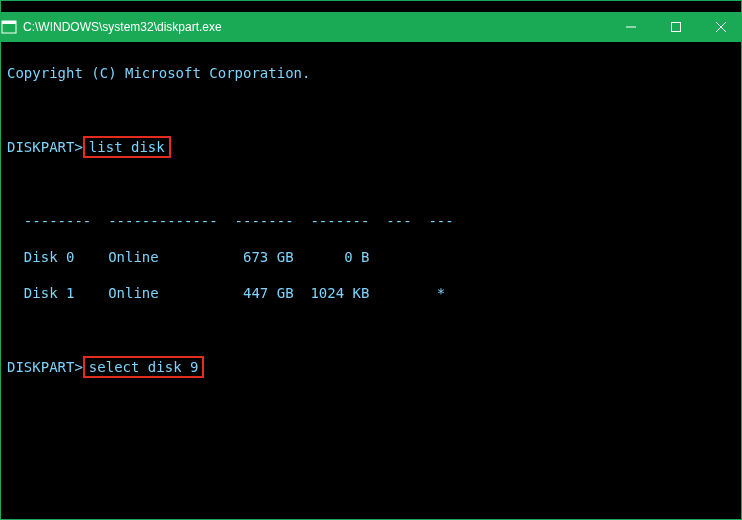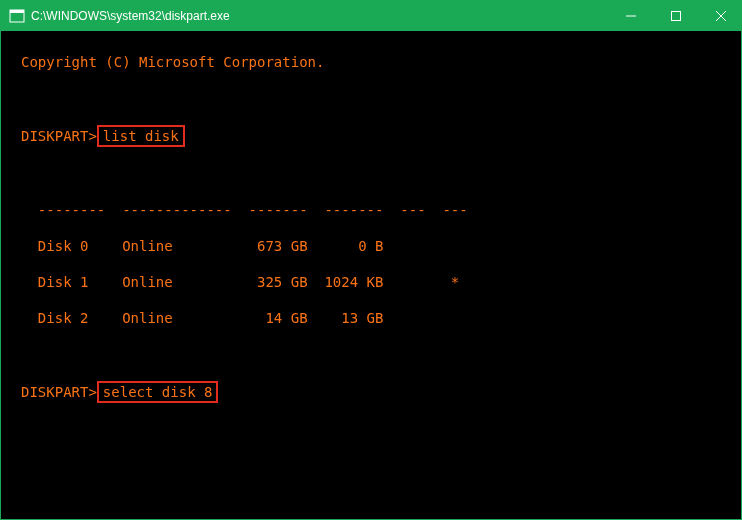--- a/index.html
+++ b/index.html
@@ -1,24 +1,24 @@
 <!DOCTYPE html>
 <html><head>
   <meta charset="utf-8">
   <style>
     * { margin: 0; padding: 0; box-sizing: border-box; }
     body { width: 742px; height: 520px; background: #ccc; overflow: hidden; font-family: Consolas, monospace; border: 1px solid #1aaa55; }
     .window { width: 742px; height: 520px; display: flex; flex-direction: column; background: #000; }
-    .titlebar { height: 30px; background: #1aaa55; display: flex; align-items: center; padding: 0 0 0 8px; color: #fff; font-family: "Segoe UI", sans-serif; font-size: 12px; }
+    .titlebar { height: 30px; background: #1aaa55; display: flex; align-items: center; padding: 0 0 0 0; color: #fff; font-family: "Segoe UI", sans-serif; font-size: 12px; margin-top: 11px; }
     .titlebar-icon { width: 16px; height: 16px; margin-right: 6px; display: flex; align-items: center; justify-content: center; }
     .titlebar-title { flex: 1; }
     .ctrls { display: flex; height: 100%; }
     .ctrl { width: 45px; height: 100%; display: flex; align-items: center; justify-content: center; color: #fff; }
     .ctrl svg { width: 10px; height: 10px; }
-    .terminal { flex: 1; background: #000; color: #f97316; font-size: 14px; line-height: 18px; padding: 4px 20px; white-space: pre; overflow: hidden; }
+    .terminal { flex: 1; background: #000; color: #7dd3fc; font-size: 14px; line-height: 18px; padding: 4px 6px; white-space: pre; overflow: hidden; }
     .hl { border: 2px solid #e32b1f; padding: 0 4px; display: inline-block; line-height: 18px; text-align: right; }
     .prompt-row { display: flex; align-items: center; }
   </style>
 </head>
 <body>
 
 <div class="window">
   <div class="titlebar">
     <span class="titlebar-icon">
       <svg viewBox="0 0 16 16">
@@ -46,24 +46,23 @@
         </div>
     </div>
   </div>
   <div class="terminal">
 <div>Copyright (C) Microsoft Corporation.</div>
 <div>&nbsp;</div>
 <div class="prompt-row"><span>DISKPART&gt;</span> <span class="hl">list disk</span></div>
 <div>&nbsp;</div>
 <div>  --------  -------------  -------  -------  ---  ---</div>
 <div>  Disk 0    Online          673 GB      0 B</div>
-<div>  Disk 1    Online          325 GB  1024 KB        *</div>
-<div>  Disk 2    Online           14 GB    13 GB</div>
+<div>  Disk 1    Online          447 GB  1024 KB        *</div>
 <div>&nbsp;</div>
-<div class="prompt-row"><span>DISKPART&gt;</span> <span class="hl">select disk 8</span></div>
+<div class="prompt-row"><span>DISKPART&gt;</span> <span class="hl">select disk 9</span></div>
 <div>&nbsp;</div>
 
 
 
 
 
 
 
 
 

